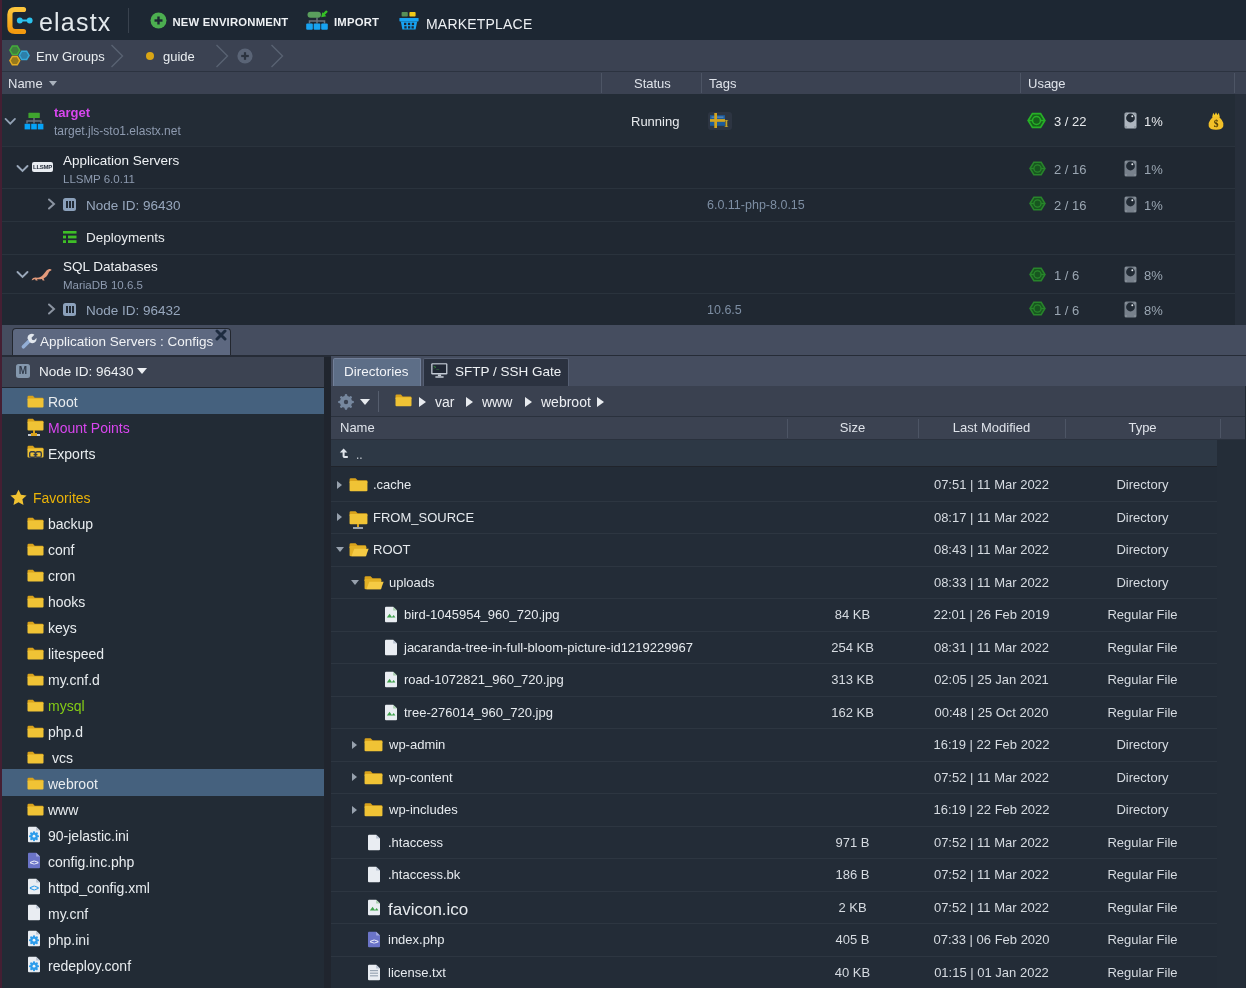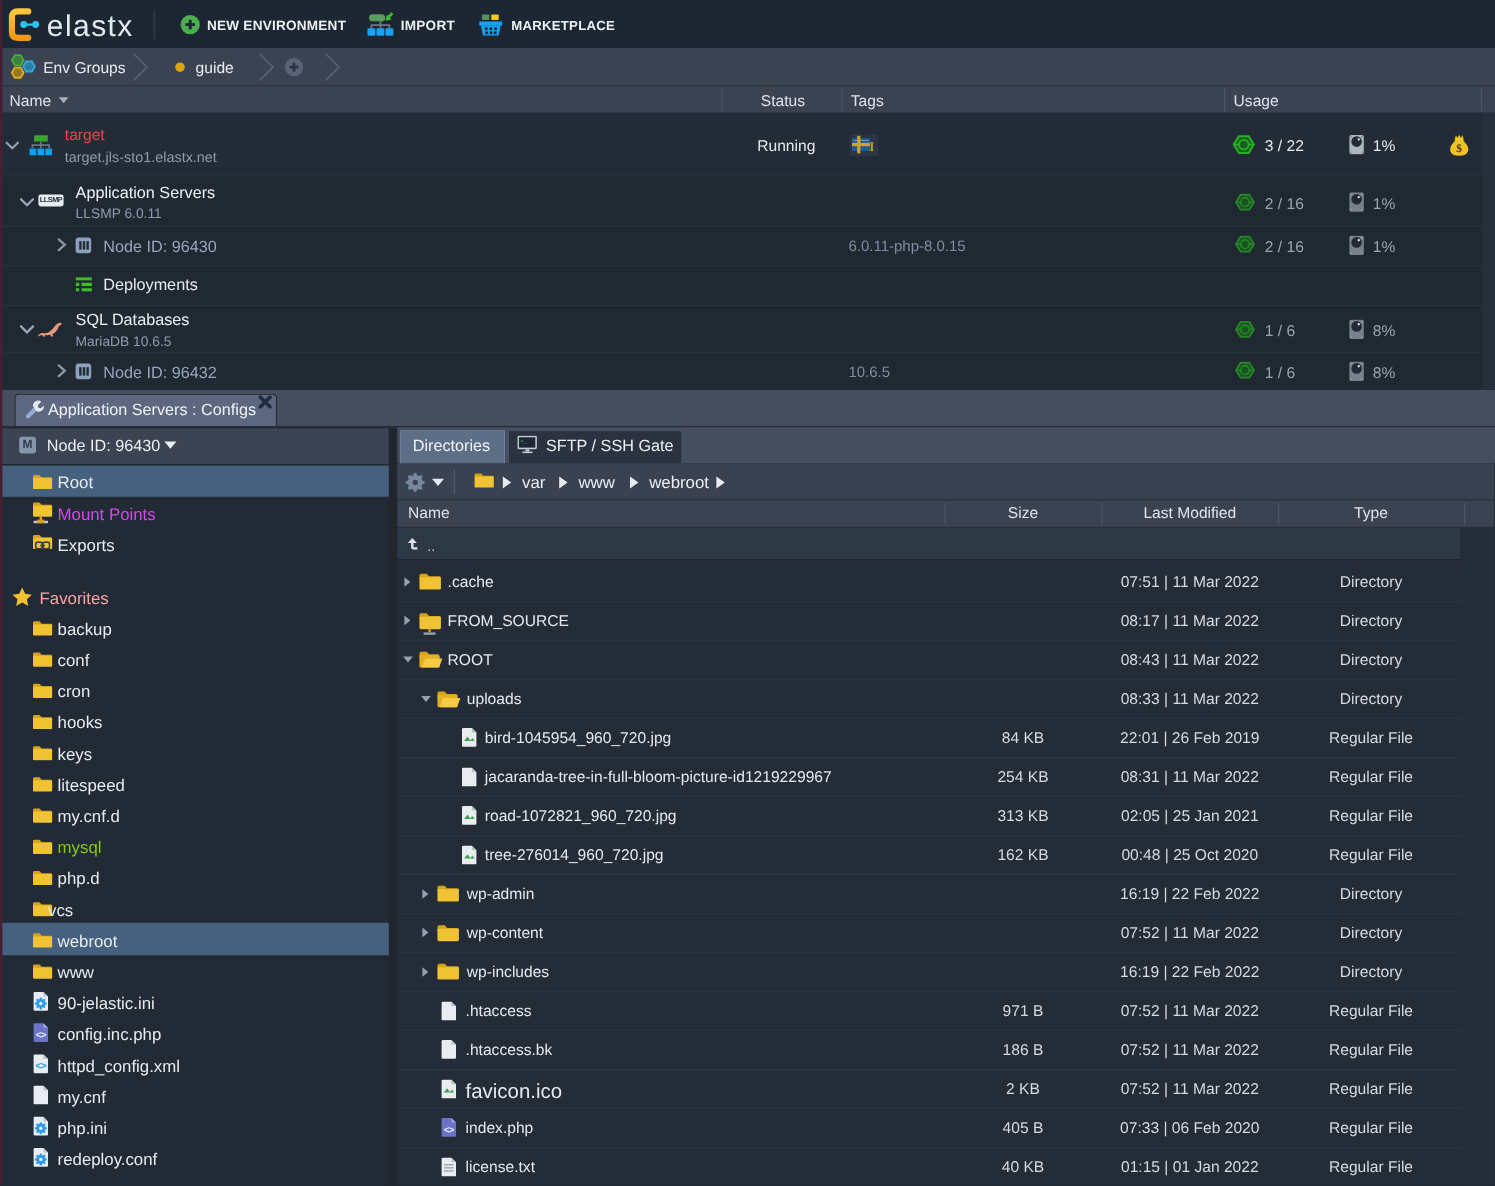--- a/index.html
+++ b/index.html
@@ -46,21 +46,21 @@
 <path d="M1.8 11.4 H18.2 L16.6 19.6 H3.4 Z" fill="#17a3f2"></path>
 <g fill="#1d2733">
         <rect x="5" y="12.8" width="2.3" height="2.3"></rect>
         <rect x="8.9" y="12.8" width="2.3" height="2.3"></rect>
         <rect x="12.8" y="12.8" width="2.3" height="2.3"></rect>
 <rect x="5.3" y="16.2" width="2.3" height="2.3"></rect>
         <rect x="9" y="16.2" width="2.3" height="2.3"></rect>
         <rect x="12.5" y="16.2" width="2.3" height="2.3"></rect>
       </g>
     </svg>
-<div class="txt" style="left:426px;top:16px;font-size:11px;font-weight:bold;color:#eef1f4;letter-spacing:0.2px">MARKETPLACE</div>
+<div class="txt" style="left:426px;top:16px;font-size:14px;font-weight:normal;color:#eef1f4;letter-spacing:0.2px">MARKETPLACE</div>
 <div class="abs" style="left:0;top:40px;width:1246px;height:32px;background:#3b4252;border-bottom:1px solid #2c3340"></div>
 <svg style="position:absolute;left:9px;top:45px" width="22" height="22" viewBox="0 0 22 22">
 <polygon points="0.8999999999999995,5.2 3.3499999999999996,1.0 8.25,1.0 10.7,5.2 8.25,9.4 3.3499999999999996,9.4" fill="#3e7e3e" stroke="#44ad3c" stroke-width="1.5"></polygon>
       <polygon points="0.8999999999999995,15.6 3.3499999999999996,11.399999999999999 8.25,11.399999999999999 10.7,15.6 8.25,19.8 3.3499999999999996,19.8" fill="#96791c" stroke="#e3ac22" stroke-width="1.5"></polygon>
       <polygon points="10.299999999999999,10.4 12.75,6.2 17.65,6.2 20.1,10.4 17.65,14.600000000000001 12.75,14.600000000000001" fill="#2d7fa9" stroke="#35a9d8" stroke-width="1.5"></polygon>
     </svg>
 <div class="txt" style="left:36px;top:49px;font-size:13px;color:#e9edf0">Env Groups</div>
 <svg style="position:absolute;left:110px;top:44px" width="14" height="24" viewBox="0 0 14 24">
       <path d="M1.5 1 L12.5 12.0 L1.5 23" stroke="#596272" stroke-width="1.4" fill="none"></path>
     </svg>
@@ -100,21 +100,21 @@
     </svg>
 <svg style="position:absolute;left:24px;top:112px" width="20" height="18" viewBox="0 0 20 18">
 <g stroke="#6b7480" stroke-width="1.4" fill="none">
         <path d="M10 6 V8.6 M3 11.5 V9 H17 V11.5 M10 8.6 V11.5"></path>
       </g>
 <rect x="4.4" y="0.8" width="11.4" height="5.2" rx="0.6" fill="#3fa42e"></rect>
 <rect x="0.6" y="11.8" width="5.6" height="5.6" fill="#05a3f7"></rect>
 <rect x="7.2" y="11.8" width="5.6" height="5.6" fill="#05a3f7"></rect>
 <rect x="13.8" y="11.8" width="5.6" height="5.6" fill="#05a3f7"></rect>
     </svg>
-<div class="txt" style="left:54px;top:105px;font-size:13px;font-weight:normal;color:#ef4444">target</div>
+<div class="txt" style="left:54px;top:105px;font-size:13px;font-weight:bold;color:#d946ef">target</div>
 <div class="txt" style="left:54px;top:124px;font-size:12px;color:#8e9bb0">target.jls-sto1.elastx.net</div>
 <div class="txt" style="left:631px;top:114px;font-size:13px;color:#e8ebee">Running</div>
 <div style="position:absolute;left:708px;top:112px;width:24px;height:18px;background:#2d3542;border-radius:3px">
 <svg style="position:absolute;left:2px;top:0.5px" width="15" height="15" viewBox="0 0 15 15">
 <rect y="2.2" width="15" height="10.6" fill="#1c5c9c"></rect>
 <rect x="1.5" y="3.6" width="12" height="1" fill="#6f93c2"></rect>
 <rect x="4.3" y="0" width="2.7" height="15" fill="#d2a41e"></rect>
 <rect y="6.1" width="15" height="2.7" fill="#d2a41e"></rect>
       </svg>
 <div style="position:absolute;left:14px;top:5px;width:9px;height:13px;color:#c2a32a;font-family:'Liberation Serif',serif;font-weight:bold;font-size:11px;text-align:center">I</div>
@@ -291,21 +291,21 @@
     </svg>
     <svg class="abs" style="left:29px;top:451px" width="13" height="7" viewBox="0 0 13 7">
 <rect x="0.7" y="0.7" width="5.6" height="5.6" rx="1.6" fill="none" stroke="#333c49" stroke-width="1.4"></rect>
 <rect x="6.7" y="0.7" width="5.6" height="5.6" rx="1.6" fill="none" stroke="#333c49" stroke-width="1.4"></rect>
 <rect x="4.5" y="2.9" width="4" height="1.4" fill="#333c49"></rect>
     </svg>
     <div class="txt" style="left:48px;top:446px;font-size:14px;color:#e8ecef">Exports</div>
 <svg style="position:absolute;left:10px;top:489px" width="17" height="17" viewBox="0 0 20 20">
 <path d="M10 0.8 L12.9 6.9 L19.5 7.7 L14.6 12.2 L15.9 18.8 L10 15.5 L4.1 18.8 L5.4 12.2 L0.5 7.7 L7.1 6.9 Z" fill="#f0c232"></path>
     </svg>
-<div class="txt" style="left:33px;top:490px;font-size:14px;color:#fca5a5">Favorites</div>
+<div class="txt" style="left:33px;top:490px;font-size:14px;color:#eab308">Favorites</div>
 <svg style="position:absolute;left:27px;top:517px;" width="17" height="13" viewBox="0 0 17 13">
 <path d="M0.5 2 Q0.5 0.8 1.7 0.8 H5.9 L7.7 2.7 H15.3 Q16.5 2.7 16.5 3.9 V4.8 H0.5 Z" fill="#d9a21b"></path>
 <rect x="0.5" y="3.4" width="16" height="9.2" rx="1" fill="#f0c335"></rect>
     </svg>
     <div class="txt" style="left:48px;top:516px;font-size:14px;color:#e8ecef">backup</div>
     <svg style="position:absolute;left:27px;top:543px;" width="17" height="13" viewBox="0 0 17 13">
 <path d="M0.5 2 Q0.5 0.8 1.7 0.8 H5.9 L7.7 2.7 H15.3 Q16.5 2.7 16.5 3.9 V4.8 H0.5 Z" fill="#d9a21b"></path>
 <rect x="0.5" y="3.4" width="16" height="9.2" rx="1" fill="#f0c335"></rect>
     </svg>
     <div class="txt" style="left:48px;top:542px;font-size:14px;color:#e8ecef">conf</div>
@@ -341,21 +341,21 @@
     <div class="txt" style="left:48px;top:698px;font-size:14px;color:#84cc16">mysql</div>
     <svg style="position:absolute;left:27px;top:725px;" width="17" height="13" viewBox="0 0 17 13">
 <path d="M0.5 2 Q0.5 0.8 1.7 0.8 H5.9 L7.7 2.7 H15.3 Q16.5 2.7 16.5 3.9 V4.8 H0.5 Z" fill="#d9a21b"></path>
 <rect x="0.5" y="3.4" width="16" height="9.2" rx="1" fill="#f0c335"></rect>
     </svg>
     <div class="txt" style="left:48px;top:724px;font-size:14px;color:#e8ecef">php.d</div>
     <svg style="position:absolute;left:27px;top:751px;" width="17" height="13" viewBox="0 0 17 13">
 <path d="M0.5 2 Q0.5 0.8 1.7 0.8 H5.9 L7.7 2.7 H15.3 Q16.5 2.7 16.5 3.9 V4.8 H0.5 Z" fill="#d9a21b"></path>
 <rect x="0.5" y="3.4" width="16" height="9.2" rx="1" fill="#f0c335"></rect>
     </svg>
-    <div class="txt" style="left:40px;top:750px;font-size:14px;color:#e8ecef">vcs</div>
+    <div class="txt" style="left:52px;top:750px;font-size:14px;color:#e8ecef">vcs</div>
     <div class="abs" style="left:0;top:769px;width:324px;height:27px;background:#45617e"></div>
     <svg style="position:absolute;left:27px;top:777px;" width="17" height="13" viewBox="0 0 17 13">
 <path d="M0.5 2 Q0.5 0.8 1.7 0.8 H5.9 L7.7 2.7 H15.3 Q16.5 2.7 16.5 3.9 V4.8 H0.5 Z" fill="#d9a21b"></path>
 <rect x="0.5" y="3.4" width="16" height="9.2" rx="1" fill="#f0c335"></rect>
     </svg>
     <div class="txt" style="left:48px;top:776px;font-size:14px;color:#e8ecef">webroot</div>
     <svg style="position:absolute;left:27px;top:803px;" width="17" height="13" viewBox="0 0 17 13">
 <path d="M0.5 2 Q0.5 0.8 1.7 0.8 H5.9 L7.7 2.7 H15.3 Q16.5 2.7 16.5 3.9 V4.8 H0.5 Z" fill="#d9a21b"></path>
 <rect x="0.5" y="3.4" width="16" height="9.2" rx="1" fill="#f0c335"></rect>
     </svg>

